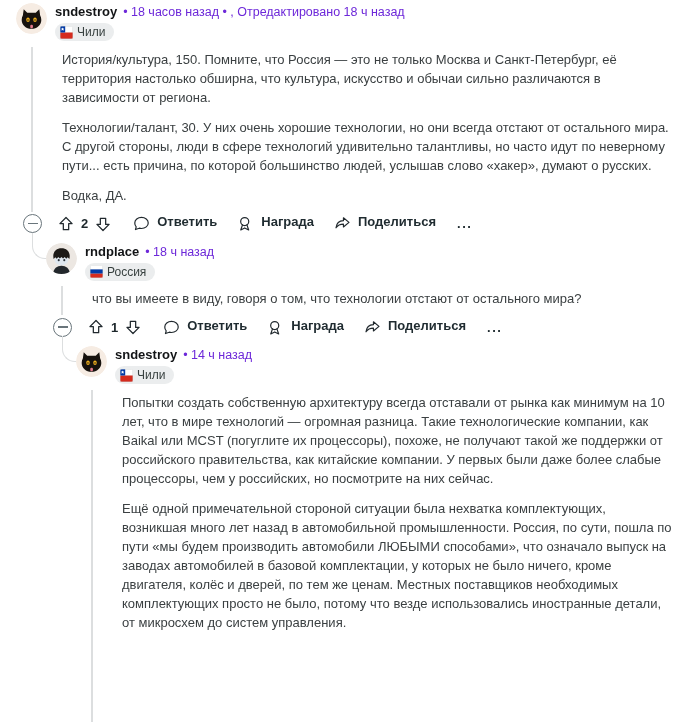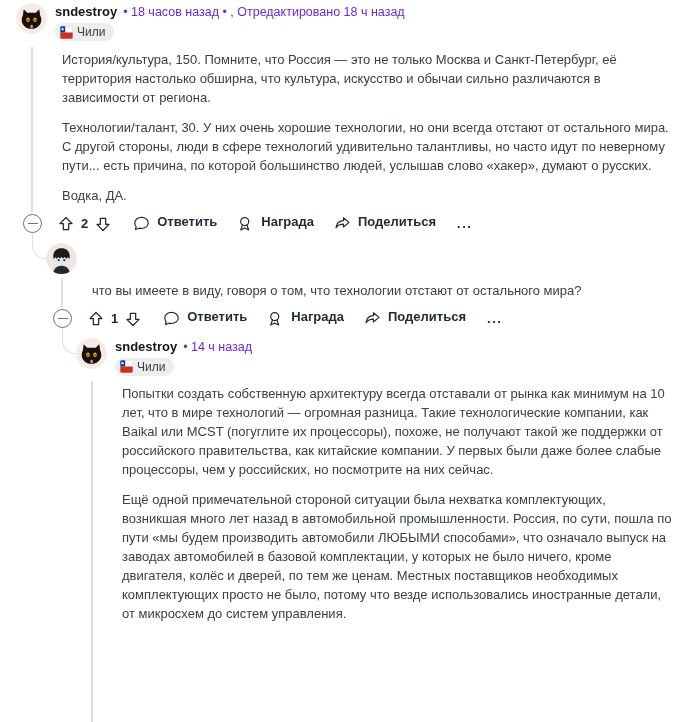--- a/index.html
+++ b/index.html
@@ -143,20 +143,35 @@
         <div class="c-header">
           <div class="avatar">
             <svg viewBox="0 0 30 30" width="31" height="31">
               <circle cx="15" cy="15" r="15" fill="#ece7e2"></circle>
               <ellipse cx="15" cy="16" rx="6.6" ry="5.8" fill="#dfe7ef"></ellipse>
               <path d="M7.4 15.5c-1.6-7 2.6-10.5 7.6-10.5s9.2 3.5 7.6 10.5l-1.6-1.6-1.4 1.4-1.5-1.7-1.6 1.3-1.5-1.3-1.6 1.3-1.5-1.3-1.5 1.7-1.4-1.4z" fill="#1d1a17"></path>
               <circle cx="12.3" cy="16.6" r="1" fill="#2a3138"></circle>
               <circle cx="17.7" cy="16.6" r="1" fill="#2a3138"></circle>
               <path d="M6.8 30c.3-5.3 3.9-8 8.2-8s7.9 2.7 8.2 8z" fill="#23282c"></path>
             </svg>
+          </div>
+          <div class="h-text">
+            <div class="name-line">
+              <span class="uname">rndplace</span>
+              <span class="meta">• 18 ч назад</span>
+            </div>
+            <span class="flair">
+              <svg class="flag" viewBox="0 0 13 13">
+                <rect width="13" height="4.4" fill="#ffffff"></rect>
+                  <rect y="4.4" width="13" height="4.3" fill="#0039a6"></rect>
+                  <rect y="8.7" width="13" height="4.3" fill="#d52b1e"></rect>
+                <rect width="13" height="13" fill="none" stroke="#c9cccd" stroke-width="0.8"></rect>
+              </svg>
+              <span>Россия</span>
+            </span>
           </div>
         </div>
 
         <div class="c-mid rail">
           <div class="c-body">
             <p>что вы имеете в виду, говоря о том, что технологии отстают от остального мира?</p>
           </div>
         </div>
 
         <div class="c-actions">

